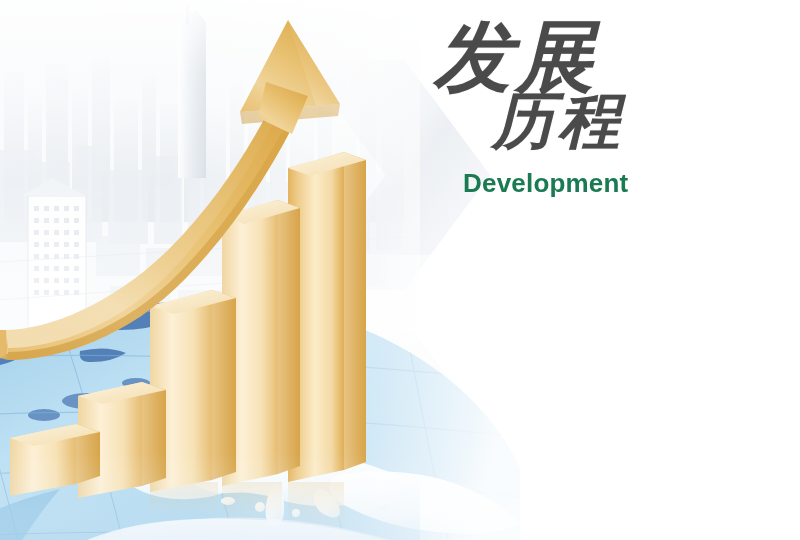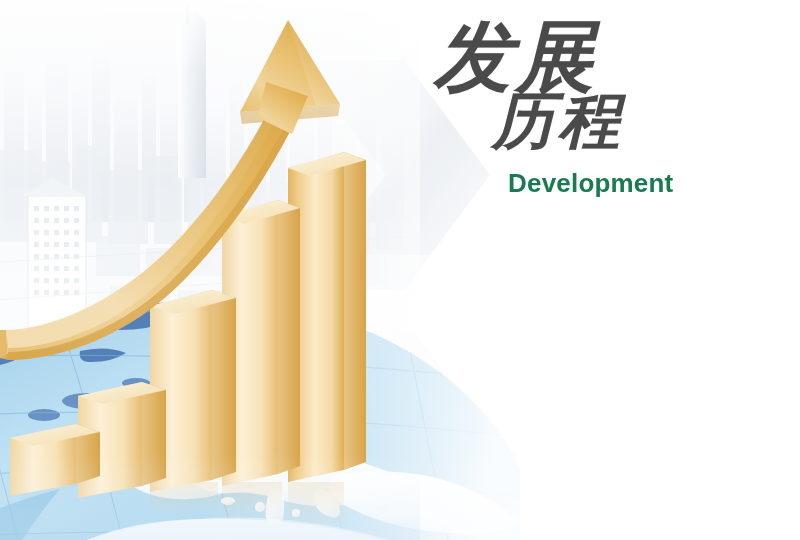--- a/index.html
+++ b/index.html
@@ -90,21 +90,21 @@
   .cn-1{ font-size:78px; margin-left:4px; }
   .cn-2{ font-size:62px; margin-left:62px; margin-top:-6px; }
 
   .en-line{
     color:#1a7a52;
     font-family:"Liberation Sans","DejaVu Sans",sans-serif;
     font-weight:700;
     font-size:26px;
     line-height:1.32;
     letter-spacing:.2px;
-    margin-left:78px;
+    margin-left:33px;
   }
   .en-1{ margin-top:14px; }
   .en-2{ }
 
   .sr{position:absolute;width:1px;height:1px;overflow:hidden;clip:rect(0 0 0 0);}
 </style>
 </head>
 <body>
 
 <div id="banner">

